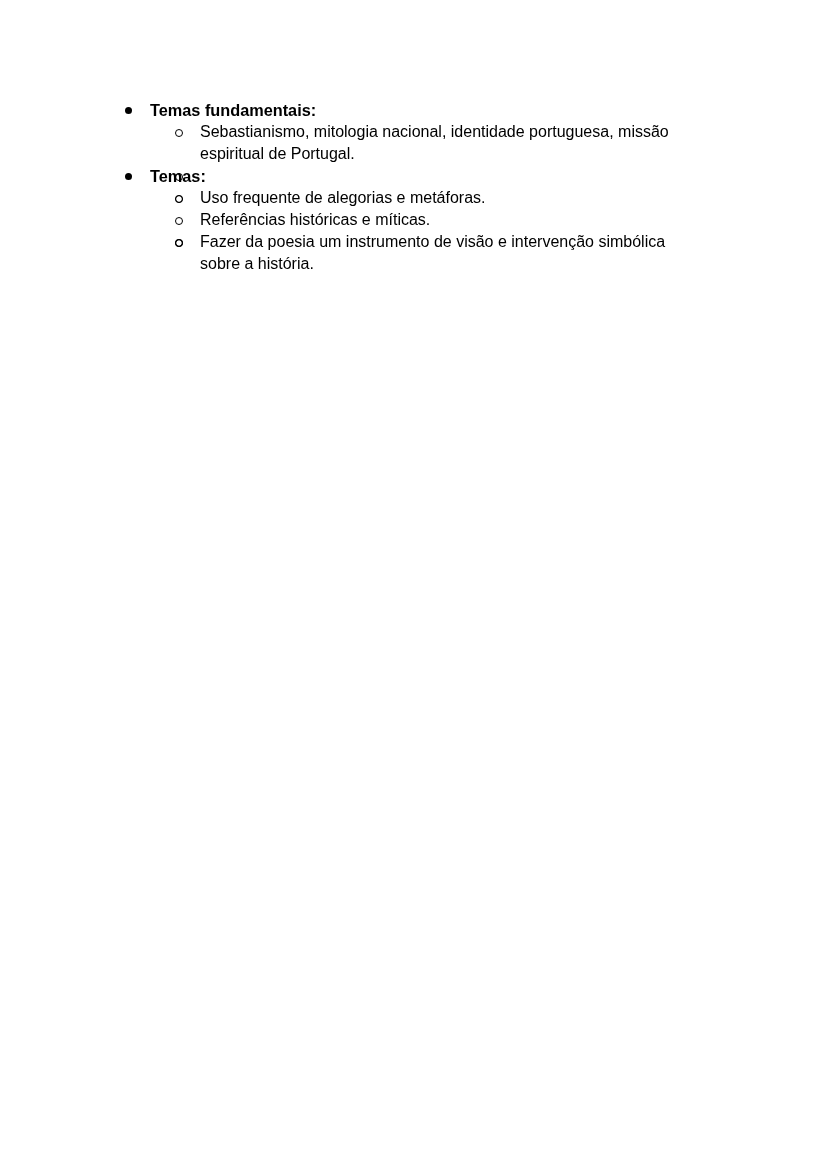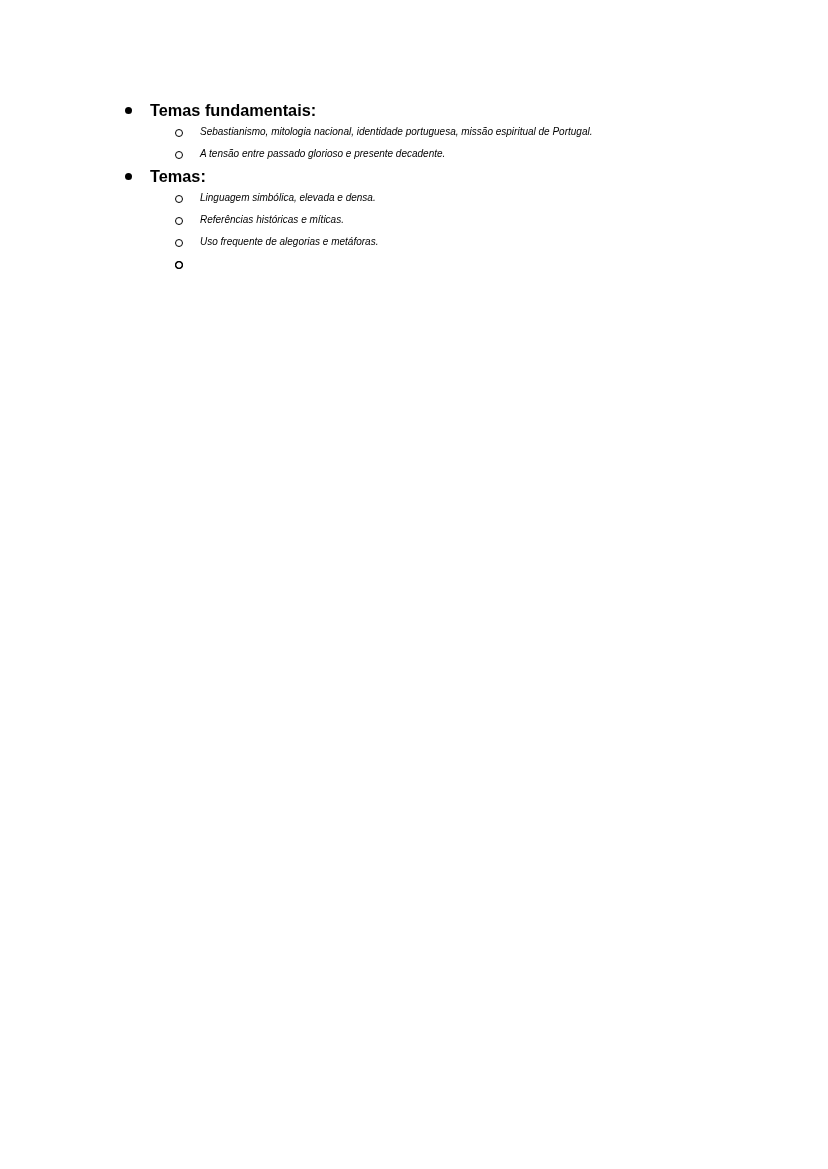--- a/index.html
+++ b/index.html
@@ -5,21 +5,21 @@
   html, body { margin: 0; padding: 0; background: #ffffff; }
   body { width: 828px; height: 1169px; position: relative; overflow: hidden;
          font-family: "Liberation Sans", sans-serif; color: #000; }
   .page { position: absolute; left: 0; top: 0; width: 828px; height: 1169px; }
   .list { position: absolute; left: 0; top: 99px; width: 828px; }
   .item { position: relative; }
   .lvl1 { position: relative; height: 22px; font-size: 16.3px; font-weight: bold; line-height: 22px; }
   .lvl1 .bullet { position: absolute; left: 125px; top: 0; width: 12px; text-align: left; font-weight: normal; }
   .lvl1 .bullet::before { content: ""; display: block; width: 7px; height: 7px; background: #000; border-radius: 50%; margin-top: 8px; }
   .lvl1 .text { position: absolute; left: 150px; top: 0; white-space: nowrap; }
-  .lvl2 { position: relative; font-size: 10px; line-height: 22px; font-style: italic; }
+  .lvl2 { position: relative; font-size: 16px; line-height: 22px; }
   .lvl2 .bullet { position: absolute; left: 175px; top: 0; }
   .lvl2 .bullet::before { content: ""; display: block; width: 6px; height: 6px; border: 1px solid #000; border-radius: 50%; margin-top: 8px; box-sizing: content-box; }
   .lvl2 .text { margin-left: 200px; width: 500px; display: block; }
 </style>
 </head>
 <body>
 
 <div class="page">
   <div class="list">
 
@@ -27,49 +27,48 @@
       <div class="lvl1">
         <span class="bullet"></span>
         <span class="text">Temas fundamentais:</span>
       </div>
       <div class="lvl2">
         <span class="bullet"></span>
         <span class="text">Sebastianismo, mitologia nacional, identidade portuguesa, missão espiritual de Portugal.</span>
       </div>
       <div class="lvl2">
         <span class="bullet"></span>
-        <span class="text">A tensão entre passado glorioso e presente decadente.</span>
       </div>
     </div>
 
     <div class="item">
       <div class="lvl1">
         <span class="bullet"></span>
         <span class="text">Temas:</span>
       </div>
       <div class="lvl2">
         <span class="bullet"></span>
-        <span class="text">Linguagem simbólica, elevada e densa.</span>
+      </div>
+      <div class="lvl2">
+        <span class="bullet"></span>
+        <span class="text">Uso frequente de alegorias e metáforas.</span>
       </div>
       <div class="lvl2">
         <span class="bullet"></span>
         <span class="text">Referências históricas e míticas.</span>
-      </div>
-      <div class="lvl2">
-        <span class="bullet"></span>
-        <span class="text">Uso frequente de alegorias e metáforas.</span>
       </div>
     </div>
 
     <div class="item">
       <div class="lvl2">
         <span class="bullet"></span>
       </div>
       <div class="lvl2">
         <span class="bullet"></span>
       </div>
       <div class="lvl2">
         <span class="bullet"></span>
+        <span class="text">Fazer da poesia um instrumento de visão e intervenção simbólica sobre a história.</span>
       </div>
     </div>
 
   </div>
 </div>
 
 </body></html>

